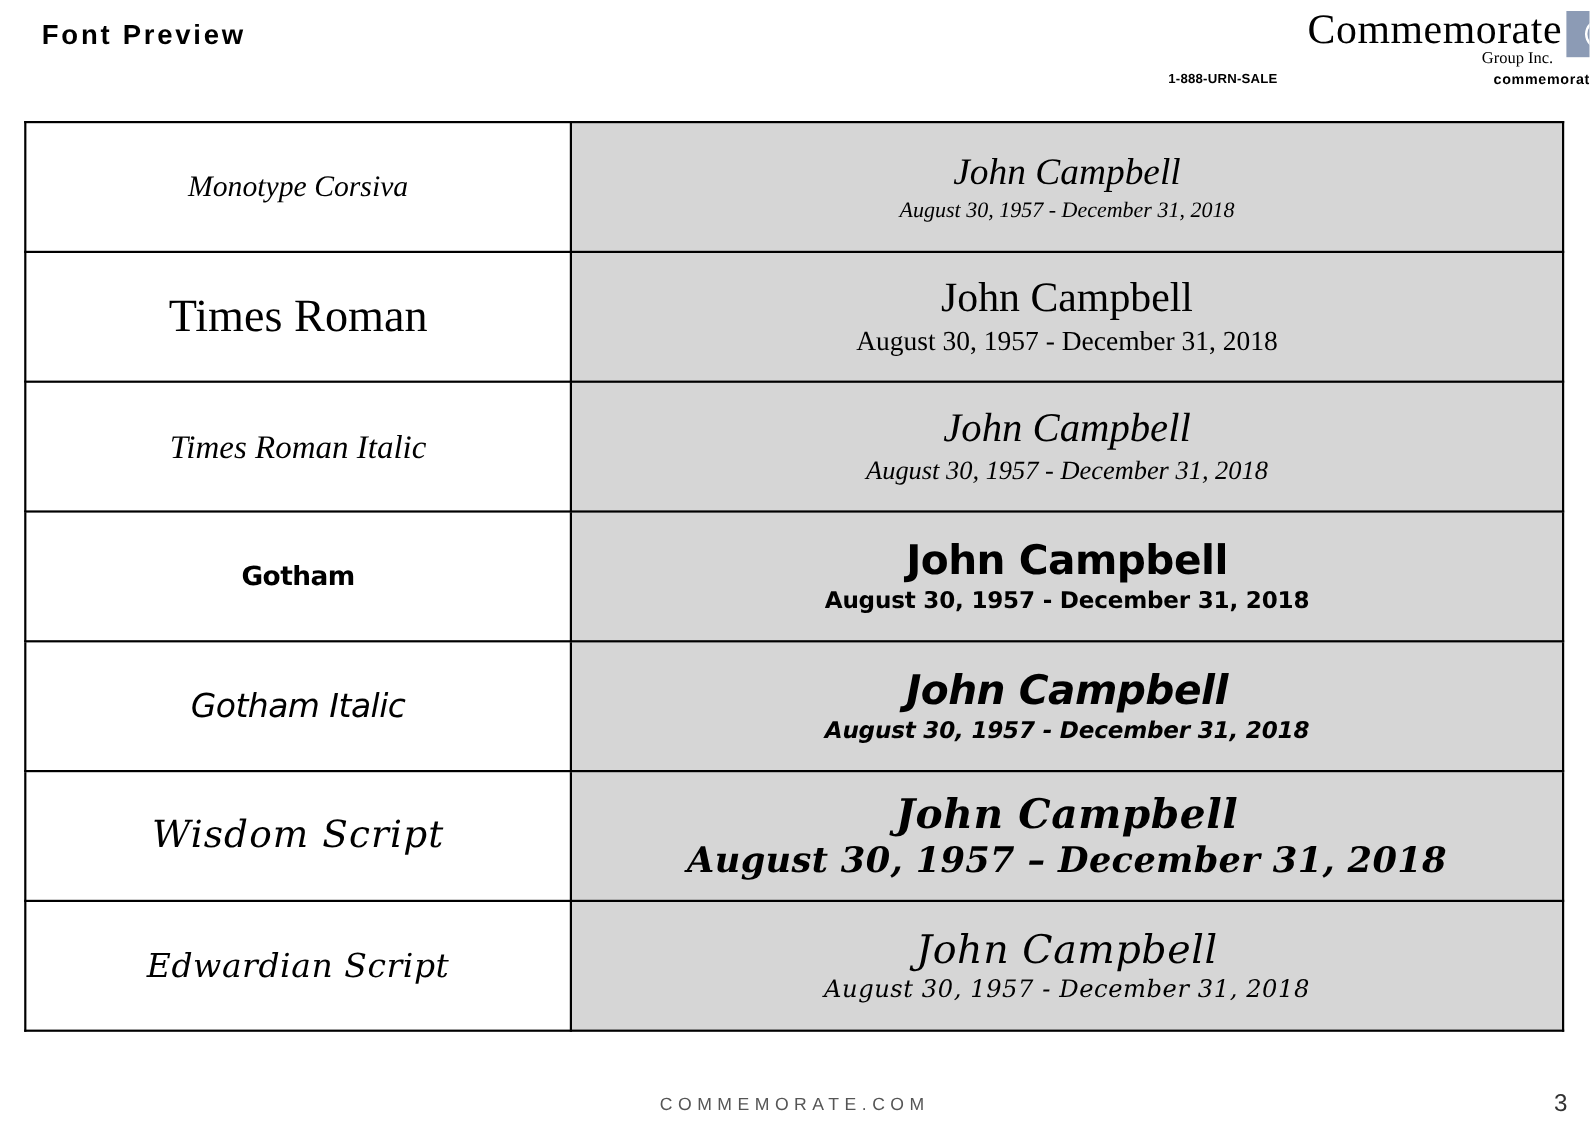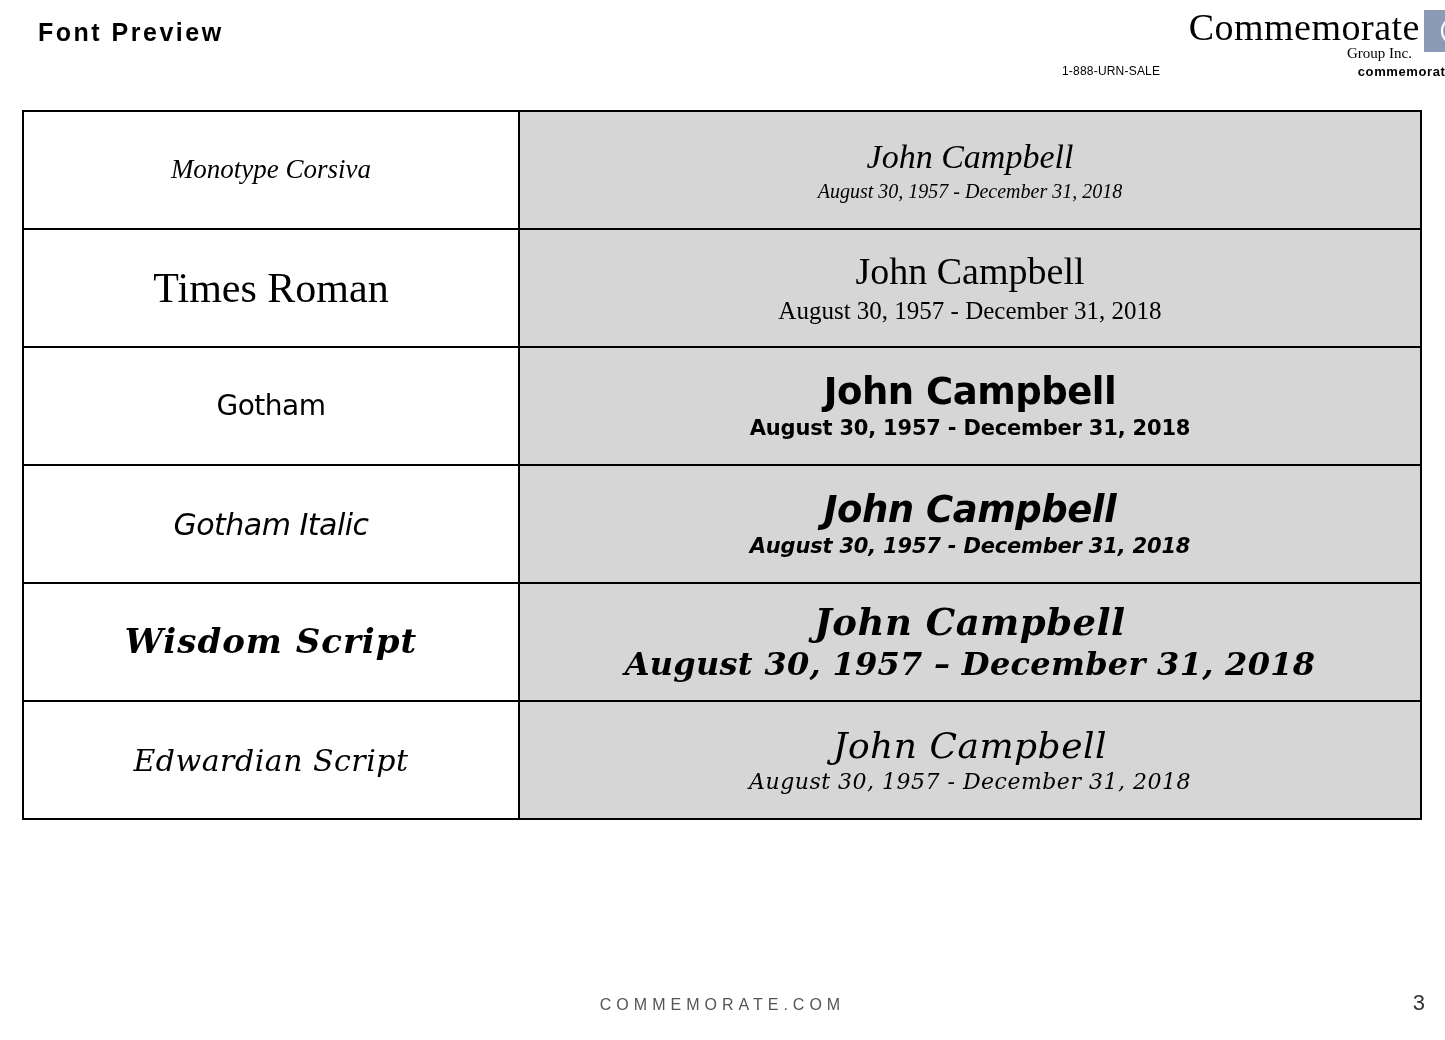--- a/index.html
+++ b/index.html
@@ -69,21 +69,21 @@
     display: flex;
     align-items: center;
     justify-content: center;
   }
   .brand-logo svg { display: block; }
   .brand-phone {
     position: absolute;
     left: 2px;
     top: 60px;
     font-size: 12px;
-    font-weight: normal;
+    font-weight: bold;
     letter-spacing: 0.2px;
     white-space: nowrap;
   }
   .brand-web {
     position: absolute;
     right: 4px;
     top: 60px;
     font-size: 13px;
     font-weight: bold;
     letter-spacing: 0.6px;
@@ -135,29 +135,29 @@
   .f-corsiva .sample-dates { font-family: "Liberation Serif", serif; font-style: italic; font-size: 20px; }
 
   .f-times .label-text { font-family: "Liberation Serif", serif; font-size: 42px; }
   .f-times .sample-name { font-family: "Liberation Serif", serif; font-size: 38px; }
   .f-times .sample-dates { font-family: "Liberation Serif", serif; font-size: 25px; }
 
   .f-times-italic .label-text { font-family: "Liberation Serif", serif; font-style: italic; font-size: 30px; }
   .f-times-italic .sample-name { font-family: "Liberation Serif", serif; font-style: italic; font-size: 37px; }
   .f-times-italic .sample-dates { font-family: "Liberation Serif", serif; font-style: italic; font-size: 24px; }
 
-  .f-gotham .label-text { font-family: "DejaVu Sans", sans-serif; font-weight: normal; font-size: 28px; letter-spacing: -0.5px; }
+  .f-gotham .label-text { font-family: "DejaVu Sans", sans-serif; font-weight: bold; font-size: 24px; letter-spacing: -0.5px; }
   .f-gotham .sample-name { font-family: "DejaVu Sans", sans-serif; font-weight: bold; font-size: 37px; letter-spacing: -0.5px; }
   .f-gotham .sample-dates { font-family: "DejaVu Sans", sans-serif; font-weight: bold; font-size: 21px; letter-spacing: -0.2px; }
 
   .f-gotham-italic .label-text { font-family: "DejaVu Sans", sans-serif; font-weight: normal; font-style: italic; font-size: 30px; letter-spacing: -0.5px; }
   .f-gotham-italic .sample-name { font-family: "DejaVu Sans", sans-serif; font-weight: bold; font-style: italic; font-size: 37px; letter-spacing: -0.5px; }
   .f-gotham-italic .sample-dates { font-family: "DejaVu Sans", sans-serif; font-weight: bold; font-style: italic; font-size: 21px; letter-spacing: -0.2px; }
 
-  .f-wisdom .label-text { font-family: "DejaVu Serif", serif; font-style: italic; font-weight: bold; font-size: 34px; letter-spacing: 1px; }
+  .f-wisdom .label-text { font-family: "DejaVu Serif", serif; font-style: italic; font-weight: normal; font-size: 34px; letter-spacing: 1px; }
   .f-wisdom .sample-name { font-family: "DejaVu Serif", serif; font-style: italic; font-weight: bold; font-size: 37px; letter-spacing: 0.5px; }
   .f-wisdom .sample-dates { font-family: "DejaVu Serif", serif; font-style: italic; font-weight: bold; font-size: 32px; letter-spacing: 0.3px; }
 
   .f-edwardian .label-text { font-family: "DejaVu Serif", serif; font-style: italic; font-size: 30px; letter-spacing: 0.5px; }
   .f-edwardian .sample-name { font-family: "DejaVu Serif", serif; font-style: italic; font-size: 36px; letter-spacing: 0.5px; }
   .f-edwardian .sample-dates { font-family: "DejaVu Serif", serif; font-style: italic; font-size: 22px; letter-spacing: 0.5px; }
 
   
   .page-footer {
     position: absolute;
@@ -219,20 +219,29 @@
     </tr>
     <tr class="row-h f-times">
       <td class="col-label">
         <span class="label-text">Times Roman</span>
       </td>
       <td class="col-sample">
         <span class="sample-name">John Campbell</span>
         <span class="sample-dates">August 30, 1957 - December 31, 2018</span>
       </td>
     </tr>
+    <tr class="row-h f-times-italic">
+      <td class="col-label">
+        <span class="label-text">Times Roman Italic</span>
+      </td>
+      <td class="col-sample">
+        <span class="sample-name">John Campbell</span>
+        <span class="sample-dates">August 30, 1957 - December 31, 2018</span>
+      </td>
+    </tr>
     <tr class="row-h f-gotham">
       <td class="col-label">
         <span class="label-text">Gotham</span>
       </td>
       <td class="col-sample">
         <span class="sample-name">John Campbell</span>
         <span class="sample-dates">August 30, 1957 - December 31, 2018</span>
       </td>
     </tr>
     <tr class="row-h f-gotham-italic">

